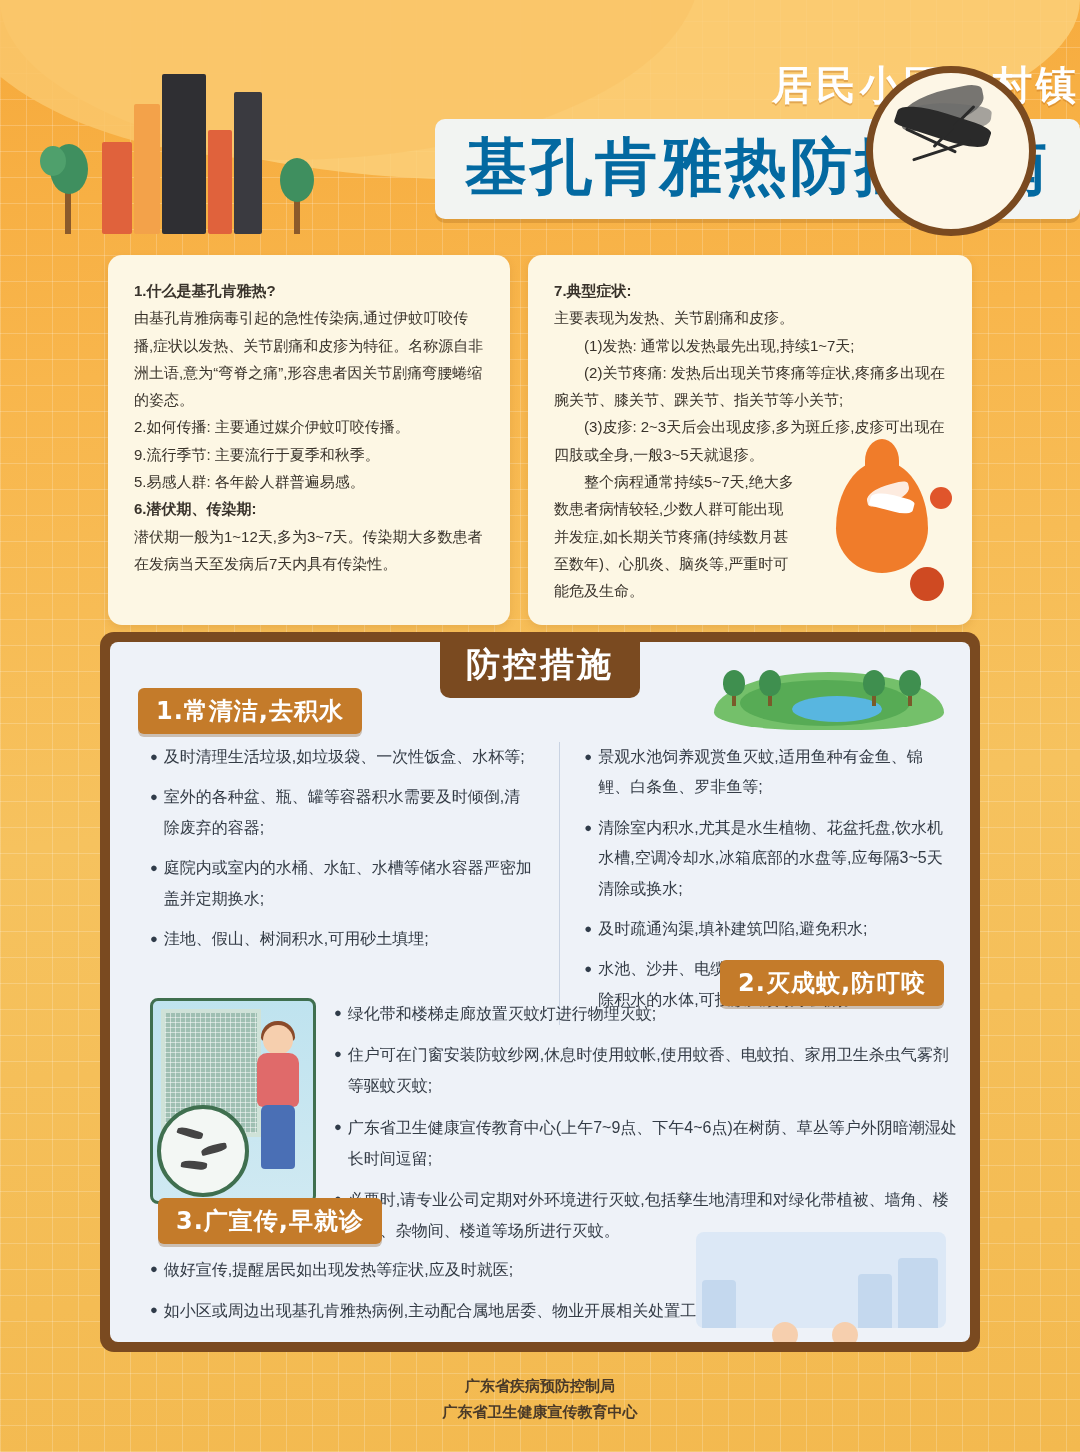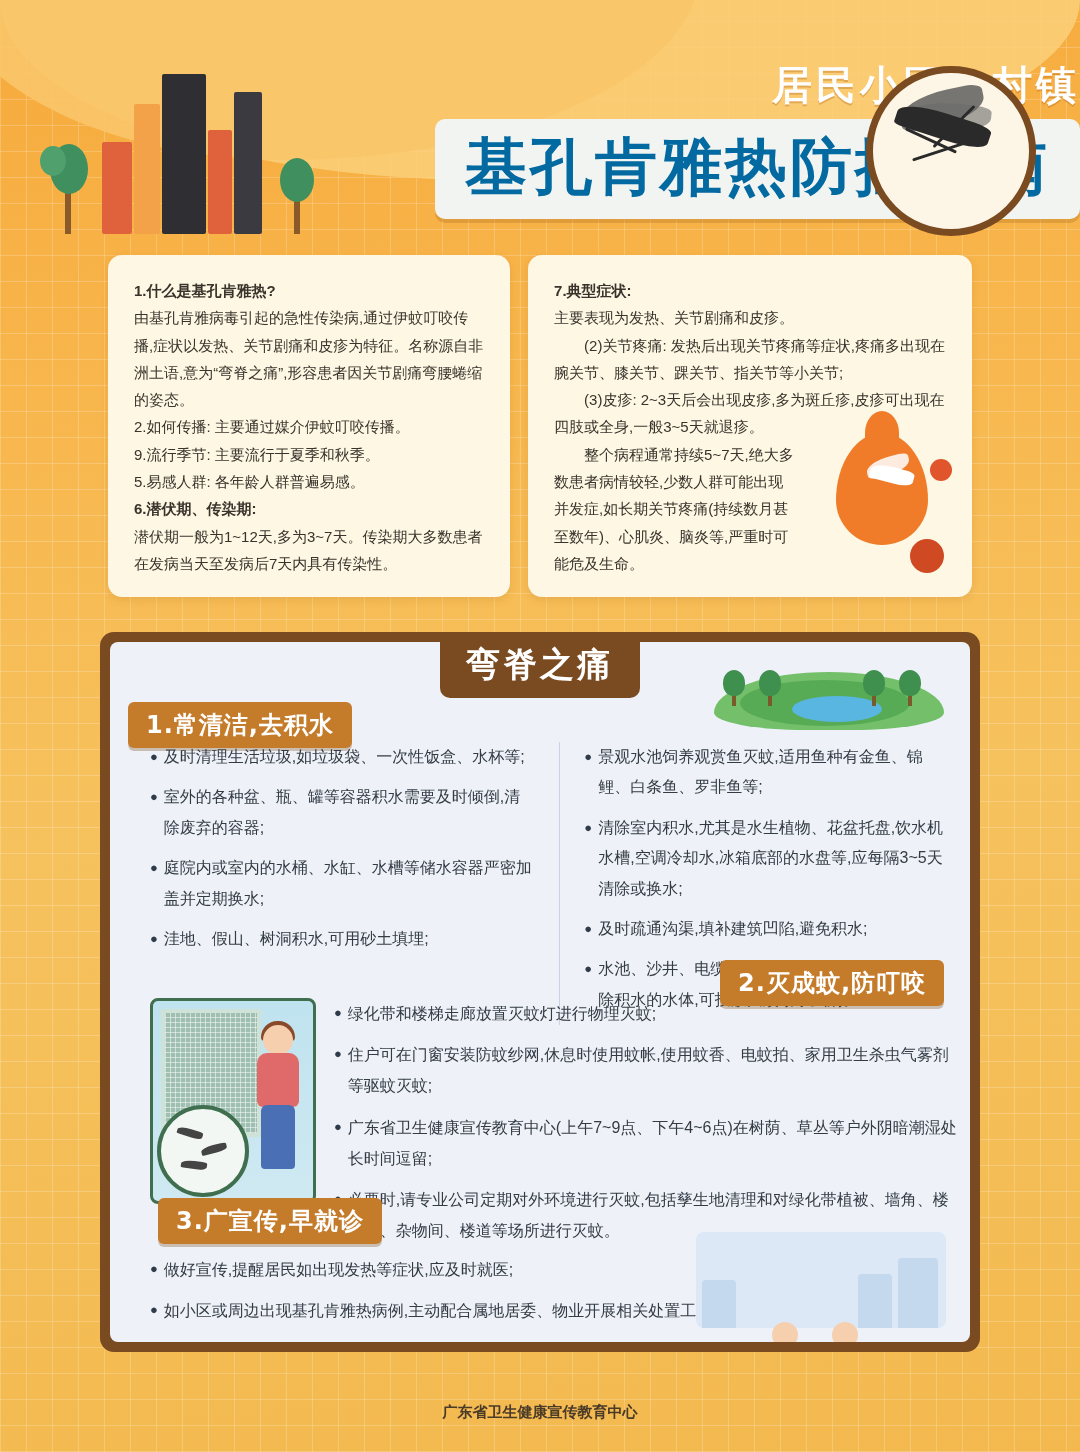--- a/index.html
+++ b/index.html
@@ -102,21 +102,21 @@
   .scene .tr{position:absolute;bottom:24px;}
   .scene .tr i{position:absolute;bottom:0;left:50%;transform:translateX(-50%);width:4px;height:12px;background:#7a5a2a;display:block;}
   .scene .tr b{position:absolute;bottom:10px;left:50%;transform:translateX(-50%);width:22px;height:26px;background:#3f8f4f;border-radius:50% 50% 45% 45%;display:block;}
 
   .sec-tag{
     display:inline-block;background:#c47b2a;color:#fff;font-weight:bold;font-size:24px;
     padding:7px 18px;border-radius:6px;letter-spacing:1px;
     box-shadow:0 3px 0 rgba(120,70,20,.3);
     font-family:"DejaVu Sans","Liberation Sans",sans-serif;
   }
-  .sec1{position:absolute;left:18px;top:46px;margin-top:14px;}
+  .sec1{position:absolute;left:28px;top:46px;}
   .sec2{position:absolute;right:26px;top:318px;}
   .sec3{position:absolute;left:24px;top:556px;margin-left:24px;}
 
   .cols{position:absolute;left:40px;top:100px;width:800px;display:flex;gap:26px;}
   .col{width:390px;font-size:16px;line-height:1.9;color:#333b45;}
   .col.r{border-left:1px solid #c9d3e2;padding-left:24px;width:372px;}
   .li{display:flex;gap:6px;margin-bottom:10px;}
   .dot{color:#2f3b49;font-size:13px;line-height:2.3;}
   .li span.t{flex:1;}
 
@@ -200,37 +200,38 @@
       <p>2.如何传播: 主要通过媒介伊蚊叮咬传播。</p>
       <p>9.流行季节: 主要流行于夏季和秋季。</p>
       <p>5.易感人群: 各年龄人群普遍易感。</p>
       <p style="font-weight:bold;">6.潜伏期、传染期:</p>
       <p>潜伏期一般为1~12天,多为3~7天。传染期大多数患者在发病当天至发病后7天内具有传染性。</p>
     </div>
 
     <div class="card right">
       <p style="font-weight:bold;">7.典型症状:</p>
       <p>主要表现为发热、关节剧痛和皮疹。</p>
+      <p class="ind">(1)发热: 通常以发热最先出现,持续1~7天;</p>
       <p class="ind">(2)关节疼痛: 发热后出现关节疼痛等症状,疼痛多出现在腕关节、膝关节、踝关节、指关节等小关节;</p>
       <p class="ind">(3)皮疹: 2~3天后会出现皮疹,多为斑丘疹,皮疹可出现在四肢或全身,一般3~5天就退疹。</p>
       <p class="ind" style="width:62%;">整个病程通常持续5~7天,绝大多数患者病情较轻,少数人群可能出现并发症,如长期关节疼痛(持续数月甚至数年)、心肌炎、脑炎等,严重时可能危及生命。</p>
       <div class="mosq-drop">
         <div class="drop">
           <div class="drop-w"></div>
           <div class="drop-m"></div>
         </div>
         <div class="virus small"></div>
         <div class="virus big"></div>
       </div>
     </div>
   </div>
 
   <div class="panel">
     <div class="panel-inner">
-      <div class="panel-title">弯脊之痛</div>
+      <div class="panel-title">防控措施</div>
 
       <div class="scene">
         <div class="hill"></div>
           <div class="hill2"></div>
           <div class="water"></div>
         <div class="tr" style="left:20px;">
             <i></i>
             <b></b>
           </div>
         <div class="tr" style="left:56px;">
@@ -349,15 +350,16 @@
         </div>
         <div class="doc" style="left:128px;">
           <div class="d-head"></div>
 
         </div>
       </div>
     </div>
   </div>
 
   <div class="footer">
+    <div>广东省疾病预防控制局</div>
     <div>广东省卫生健康宣传教育中心</div>
   </div>
 </div>
 
 </body></html>

